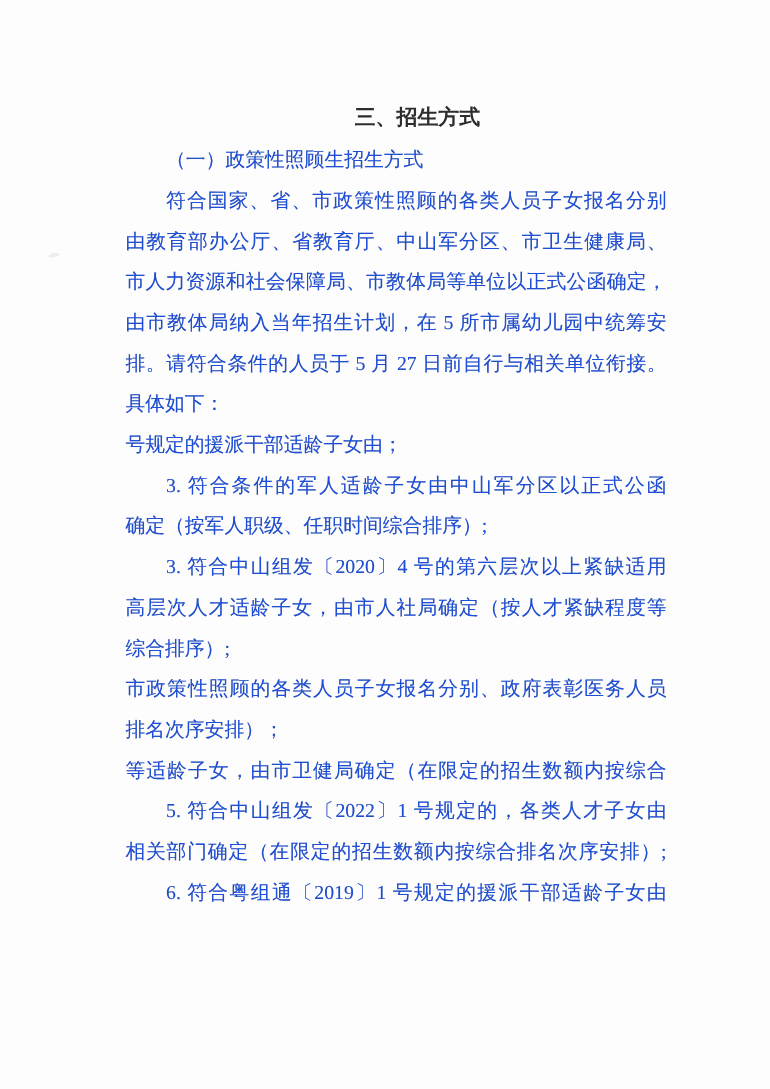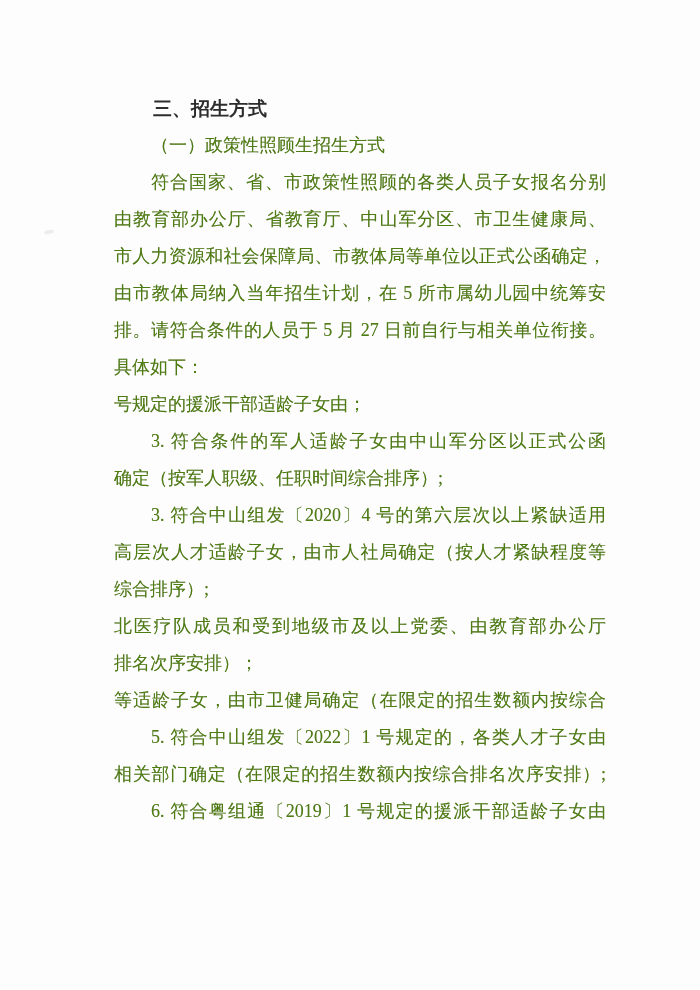--- a/index.html
+++ b/index.html
@@ -18,40 +18,41 @@
   .text-block {
     position: absolute;
     left: 114px;
     top: 90px;
     width: 492px;
   }
   .line {
     height: 37px;
     line-height: 37px;
     font-size: 18px;
-    color: #4d7c0f;
+    color: #1d4ed8;
     white-space: pre-wrap;
     text-shadow: 0 0 0.5px rgba(60,60,60,0.35);
     font-family: "Liberation Serif", serif;
   }
   .line.fill {
     text-align: justify;
     text-align-last: justify;
     text-justify: inter-character;
     font-family: Liberation Serif, serif;
   }
   .line.indent {
     text-indent: 2.05em;
   }
   .line.heading {
-    font-family: Liberation Serif, serif;
+    font-family: Liberation Mono, monospace;
     font-weight: 700;
     font-size: 19px;
     color: #2d2d2d;
     text-shadow: none;
+    text-align: center;
   }
   .smudge {
     position: absolute;
     left: 44px;
     top: 230px;
     width: 10px;
     height: 4px;
     background: #ededed;
     border-radius: 50%;
     transform: rotate(-12deg);
@@ -70,20 +71,20 @@
       <div class="line fill">市人力资源和社会保障局、市教体局等单位以正式公函确定，</div>
       <div class="line fill">由市教体局纳入当年招生计划，在 5 所市属幼儿园中统筹安</div>
       <div class="line fill">排。请符合条件的人员于 5 月 27 日前自行与相关单位衔接。</div>
       <div class="line">具体如下：</div>
       <div class="line">号规定的援派干部适龄子女由；</div>
       <div class="line indent fill">3. 符合条件的军人适龄子女由中山军分区以正式公函</div>
       <div class="line">确定（按军人职级、任职时间综合排序）;</div>
       <div class="line indent fill">3. 符合中山组发〔2020〕4 号的第六层次以上紧缺适用</div>
       <div class="line fill">高层次人才适龄子女，由市人社局确定（按人才紧缺程度等</div>
       <div class="line">综合排序）;</div>
-      <div class="line fill">北医疗队成员和受到地级市及以上党委、由教育部办公厅</div>
+      <div class="line fill">市政策性照顾的各类人员子女报名分别、政府表彰医务人员</div>
       <div class="line">排名次序安排）；</div>
       <div class="line fill">等适龄子女，由市卫健局确定（在限定的招生数额内按综合</div>
       <div class="line indent fill">5. 符合中山组发〔2022〕1 号规定的，各类人才子女由</div>
       <div class="line fill">相关部门确定（在限定的招生数额内按综合排名次序安排）;</div>
       <div class="line indent fill">6. 符合粤组通〔2019〕1 号规定的援派干部适龄子女由</div>
     </div>
 </div>
 
 </body></html>

